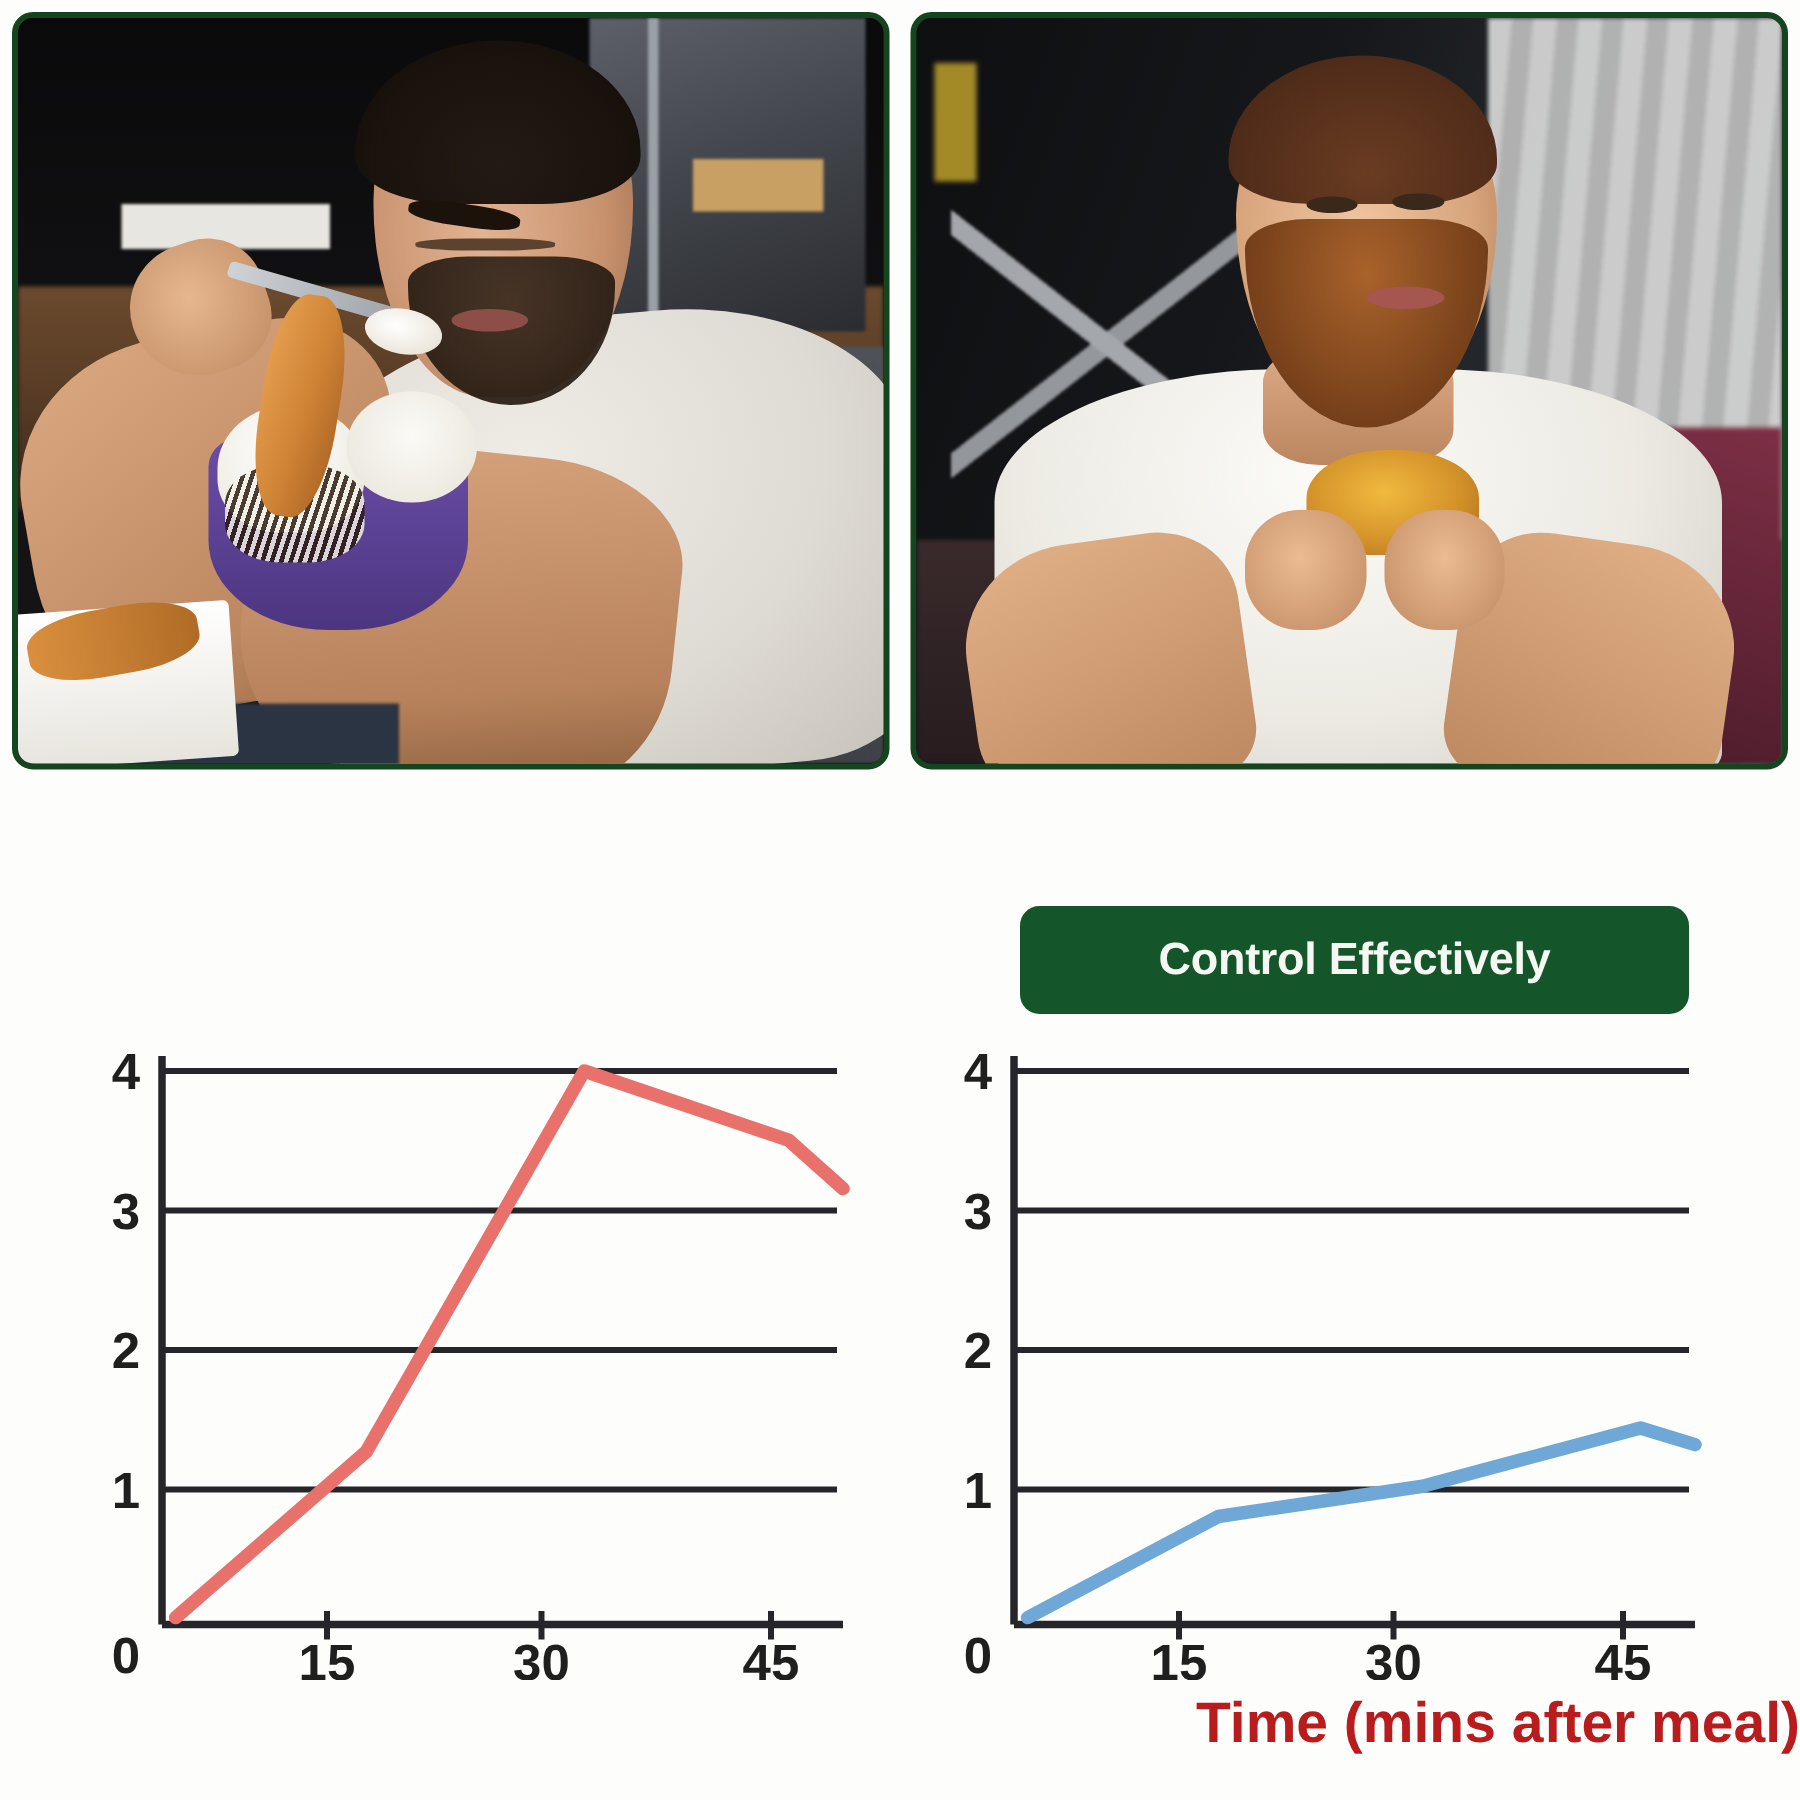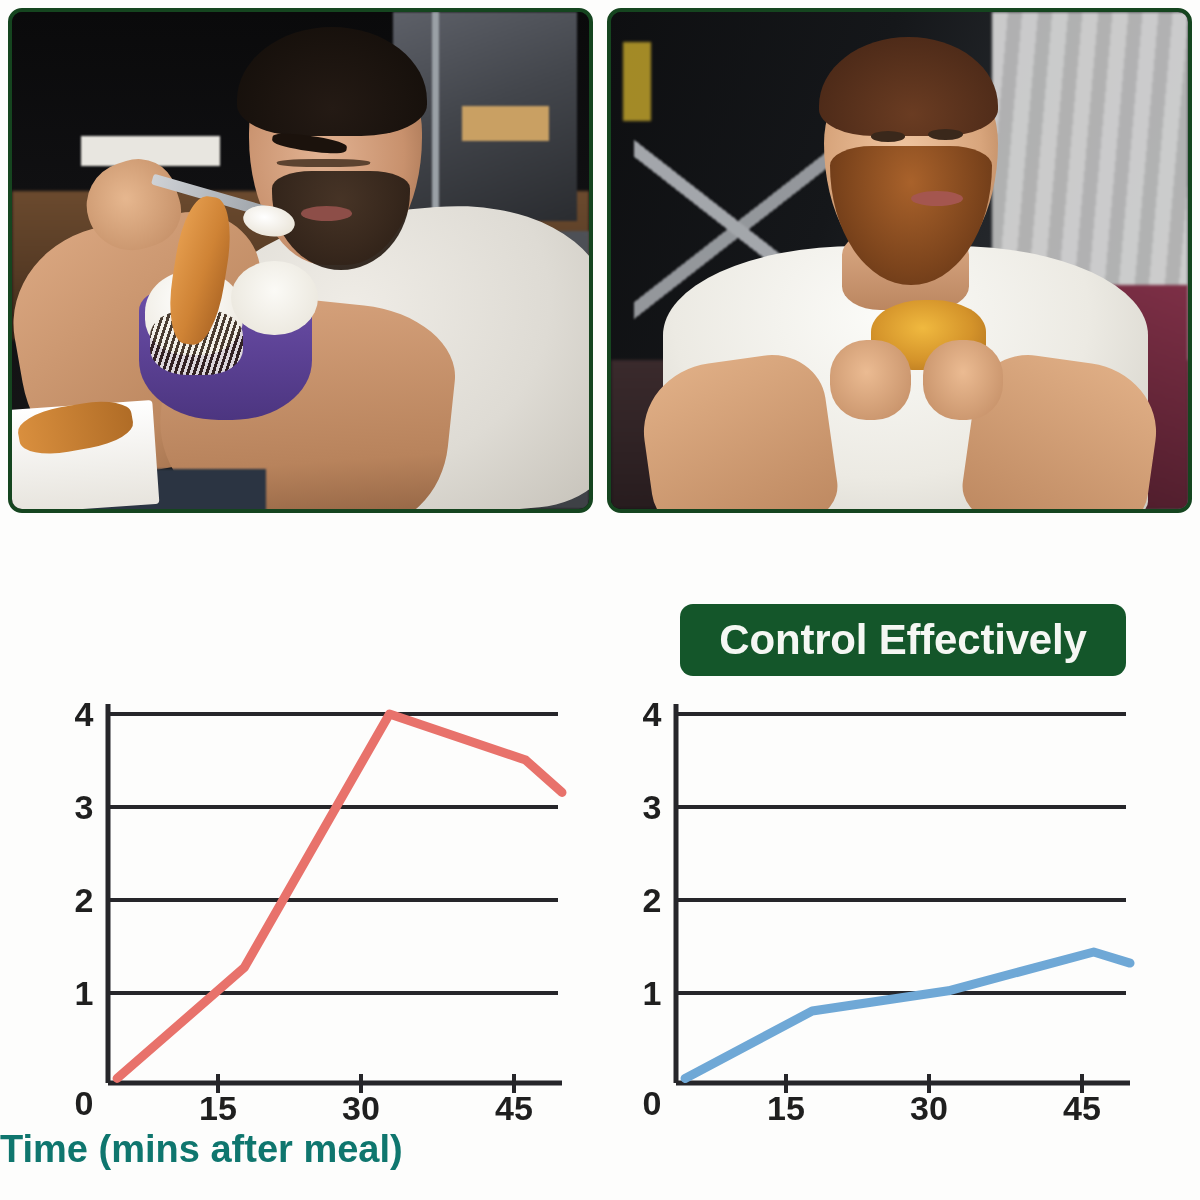--- a/index.html
+++ b/index.html
@@ -300,21 +300,21 @@
     width: 446px;
     height: 72px;
     background: #14562a;
     border-radius: 13px;
     display: flex;
     align-items: center;
     justify-content: center;
   }
   .badge span {
     color: #f5f7f3;
-    font-size: 42px;
+    font-size: 30px;
     font-weight: bold;
     letter-spacing: -0.2px;
   }
 
   
   .chart {
     position: absolute;
     top: 690px;
     width: 530px;
     height: 430px;
@@ -327,22 +327,22 @@
     font-family: "Liberation Sans", sans-serif;
     font-size: 34px;
     font-weight: bold;
     fill: #1f1f1f;
   }
 
   .x-axis-label {
     position: absolute;
     left: 0; right: 0;
     top: 1128px;
-    text-align: left;
-    color: #0f766e;
+    text-align: right;
+    color: #b91c1c;
     font-size: 38px;
     font-weight: bold;
   }
 </style>
 </head>
 <body>
 
 <div class="page">
 
   <div class="photo-row">

